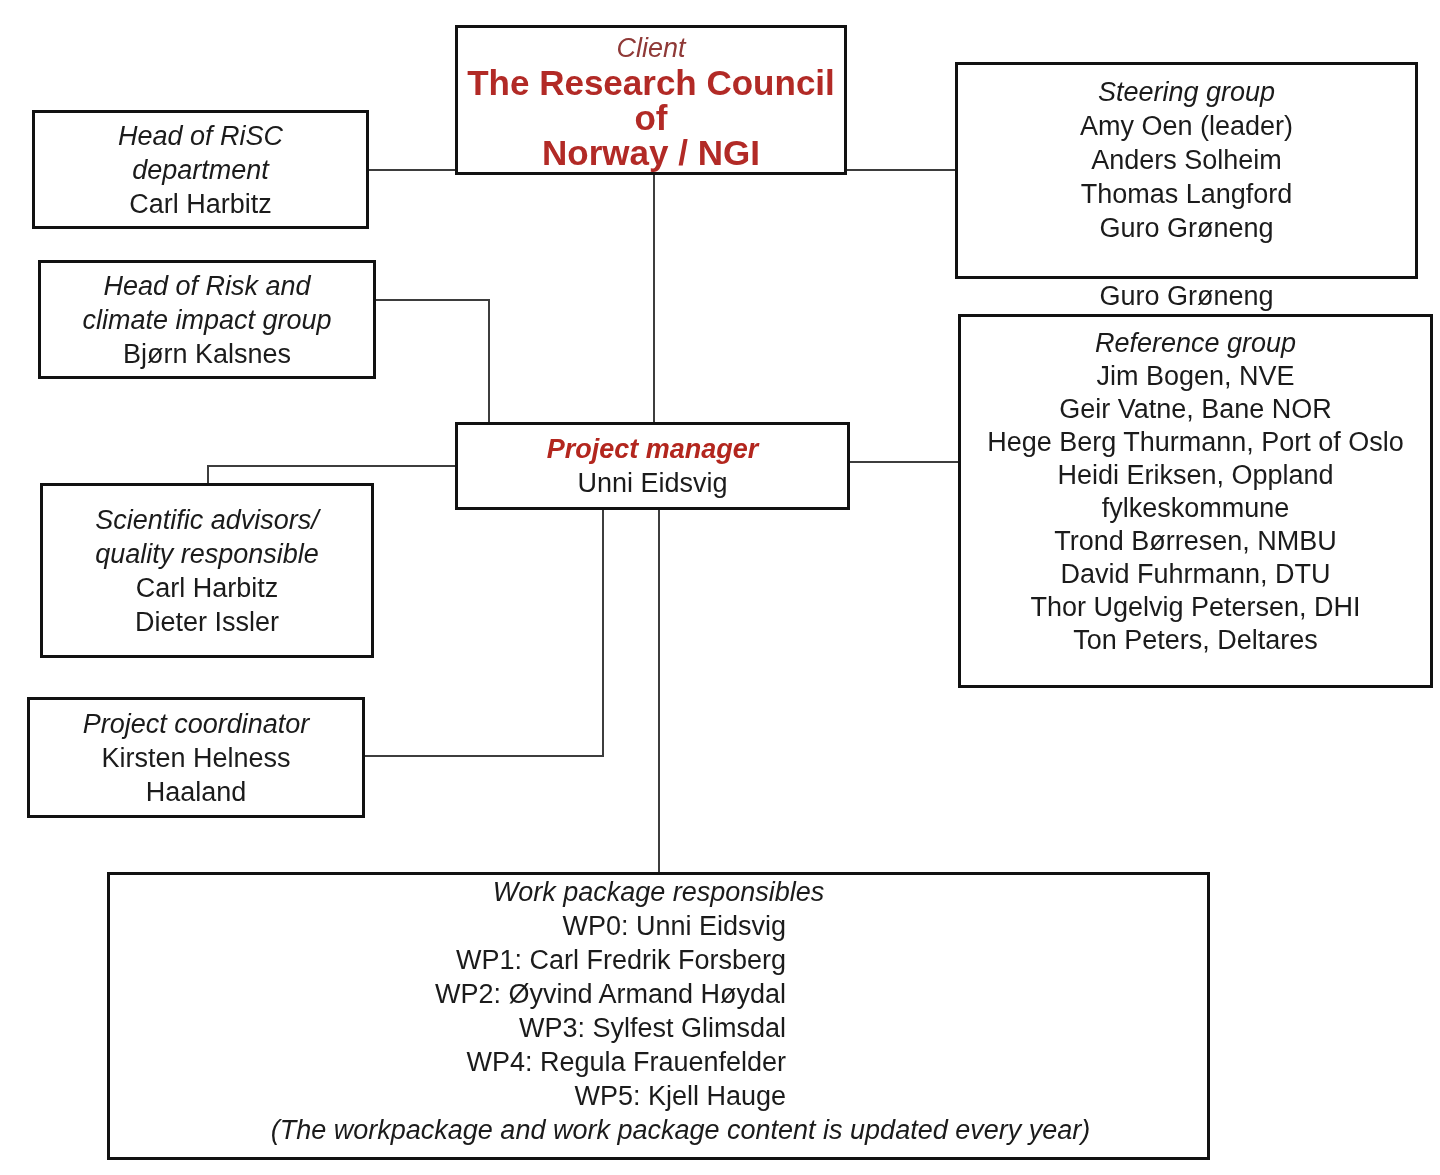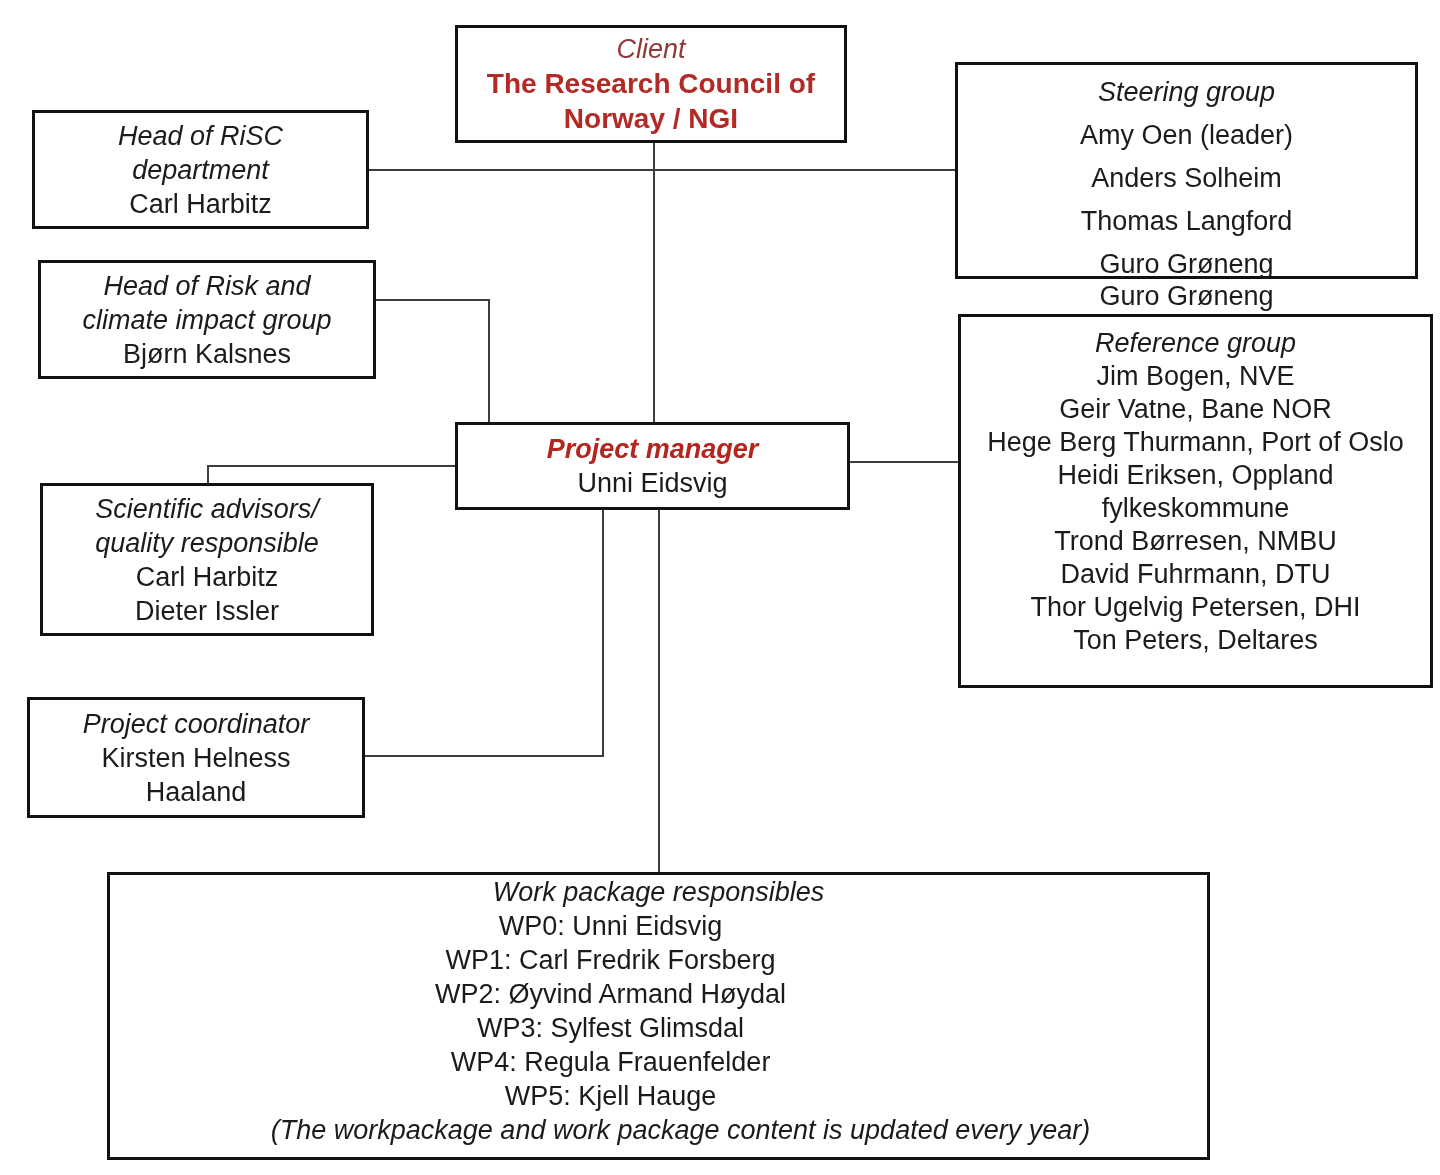--- a/index.html
+++ b/index.html
@@ -37,34 +37,34 @@
     background:var(--background);
     display:flex;
     flex-direction:column;
     align-items:center;
     justify-content:center;
     text-align:center;
   }
   .box.top-align{justify-content:flex-start;}
   .title{font-style:italic;}
   .client .title{color:var(--client_title);}
-  .client .cname{color:var(--client_name);font-weight:bold;font-size:28px;line-height:35px;}
+  .client .cname{color:var(--client_name);font-weight:bold;font-size:35px;line-height:35px;}
   .pm .title{color:var(--pm_title);font-weight:bold;text-align:right;}
   .overflow-name{
     position:absolute;
     left:955px; top:279px; width:463px;
     text-align:center;
   }
-  .steering{padding-top:10px;gap:9px;}
+  .steering{padding-top:10px;}
   .reference{padding:10px 14px 0;line-height:33px;}
   .wp{padding-top:0;}
   .wp .wp-items{
     align-self:flex-start;
     margin-left:325px;
-    text-align:center;
+    text-align:right;
   }
   .wp .footnote{
     font-style:italic;
     width:100%;
     text-align:center;
     margin-left:44px;
   }
 </style>
 </head>
 <body>
@@ -75,21 +75,21 @@
   <div class="line" style="left:369px;top:169px;width:586px;height:2px"></div>
   <div class="line" style="left:376px;top:299px;width:114px;height:2px"></div>
   <div class="line" style="left:488px;top:299px;width:2px;height:124px"></div>
   <div class="line" style="left:207px;top:465px;width:248px;height:2px"></div>
   <div class="line" style="left:207px;top:465px;width:2px;height:19px"></div>
   <div class="line" style="left:850px;top:461px;width:108px;height:2px"></div>
   <div class="line" style="left:365px;top:755px;width:239px;height:2px"></div>
   <div class="line" style="left:602px;top:510px;width:2px;height:247px"></div>
   <div class="line" style="left:658px;top:510px;width:2px;height:363px"></div>
 
-  <div class="box client" style="left:455px;top:25px;width:392px;height:118px">
+  <div class="box client" style="left:455px;top:25px;width:392px;height:150px">
     <div class="title">Client</div>
     <div class="cname">The Research Council of</div>
     <div class="cname">Norway / NGI</div>
   </div>
 
   <div class="box" style="left:32px;top:110px;width:337px;height:119px">
     <div class="title">Head of RiSC</div>
     <div class="title">department</div>
     <div>Carl Harbitz</div>
   </div>
@@ -120,21 +120,21 @@
     <div class="title">Head of Risk and</div>
     <div class="title">climate impact group</div>
     <div>Bjørn Kalsnes</div>
   </div>
 
   <div class="box pm" style="left:455px;top:422px;width:395px;height:88px">
     <div class="title">Project manager</div>
     <div>Unni Eidsvig</div>
   </div>
 
-  <div class="box" style="left:40px;top:483px;width:334px;height:153px">
+  <div class="box" style="left:40px;top:483px;width:334px;height:175px">
     <div class="title">Scientific advisors/</div>
     <div class="title">quality responsible</div>
     <div>Carl Harbitz</div>
     <div>Dieter Issler</div>
   </div>
 
   <div class="box" style="left:27px;top:697px;width:338px;height:121px">
     <div class="title">Project coordinator</div>
     <div>Kirsten Helness</div>
     <div>Haaland</div>

